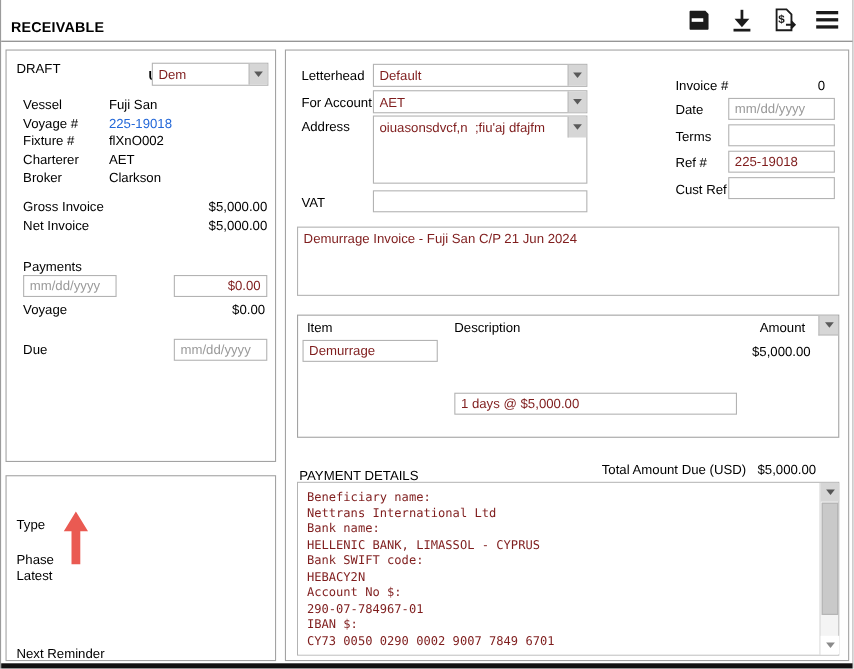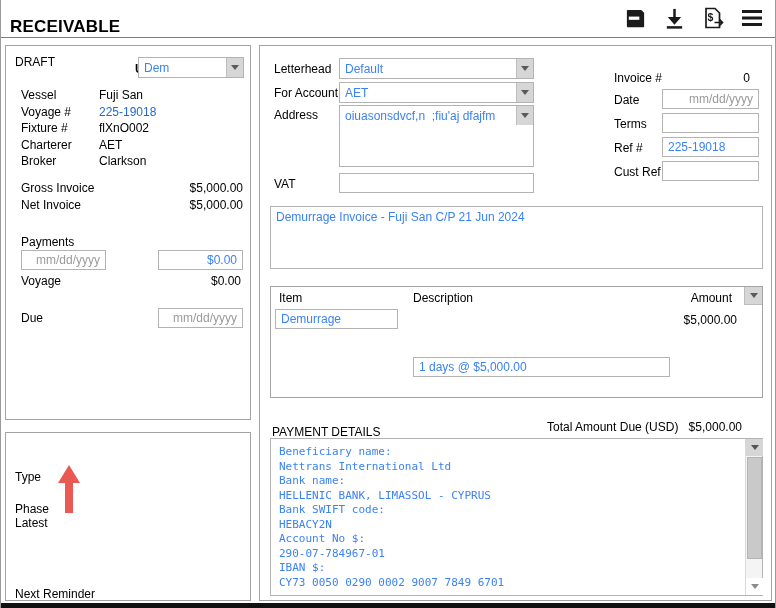--- a/index.html
+++ b/index.html
@@ -2,41 +2,41 @@
 <html style="--link-blue: #2468d8; --arrow-red: #ea5a52;"><head>
 <meta charset="utf-8">
 <style>
   * { margin:0; padding:0; box-sizing:border-box; }
   html,body { background:#fff; }
   body { font-family:"Liberation Sans", sans-serif; font-size:12px; color:#000; }
   .page { position:relative; width:776px; height:608px; background:#fff; overflow:hidden;
           border-left:1px solid #9b9b9b; border-right:1px solid #9b9b9b; }
 
   
-  .hdr-title { position:absolute; left:9px; top:17px; font-size:17px; font-weight:bold; letter-spacing:.2px; }
+  .hdr-title { position:absolute; left:9px; top:17px; font-size:13px; font-weight:bold; letter-spacing:.2px; }
   .hdr-icons { position:absolute; right:10px; top:5px; display:flex; gap:13px; align-items:center; }
   .hdr-icons .icon-btn { width:26px; height:26px; display:flex; align-items:center; justify-content:center; cursor:pointer; }
   .hdr-divider { position:absolute; left:0; top:37px; width:776px; height:1px; background:#7d7d7d; }
   .page-bottom { position:absolute; left:0; bottom:0; width:776px; height:5px; background:#111; }
 
   .panel { position:absolute; border:1px solid #a3a3a3; background:#fff; }
   .panel-draft  { left:4px;  top:45px;  width:246px; height:375px; }
   .panel-claims { left:4px;  top:432px; width:246px; height:169px; }
   .panel-inv    { left:258px; top:45px; width:513px; height:556px; }
 
   .abs { position:absolute; }
   .lbl { color:#000; }
   .link { color:var(--link-blue,#2468d8); text-decoration:none; cursor:pointer; }
 
-  input, textarea { font-family:"Liberation Sans", sans-serif; font-size:12px; color:#3b82f6;
+  input, textarea { font-family:"Liberation Sans", sans-serif; font-size:12px; color:#7f1d1d;
         border:1px solid #b3b3b3; background:#fff; outline:none; }
   input { height:20px; padding:0 5px; }
   textarea { resize:none; padding:3px 5px; overflow:hidden; }
   input::placeholder, textarea::placeholder { color:#9a9a9a; }
-  .date-inp { text-align:right; }
+  .date-inp { text-align:left; }
   .amt-inp  { text-align:right; }
 
   .dd-btn { position:absolute; top:1px; right:1px; width:17px; height:calc(100% - 2px); max-height:19px;
             background:#d6d6d6; border-left:1px solid #bdbdbd; display:flex; align-items:center; justify-content:center; cursor:pointer; }
   .caret { width:0; height:0; border-left:4px solid transparent; border-right:4px solid transparent; border-top:5px solid #5a5a5a; }
 
   
   .kv-row { position:absolute; left:15px; width:222px; }
   .kv-row .v { position:absolute; left:78px; }
   .rt { text-align:right; }

